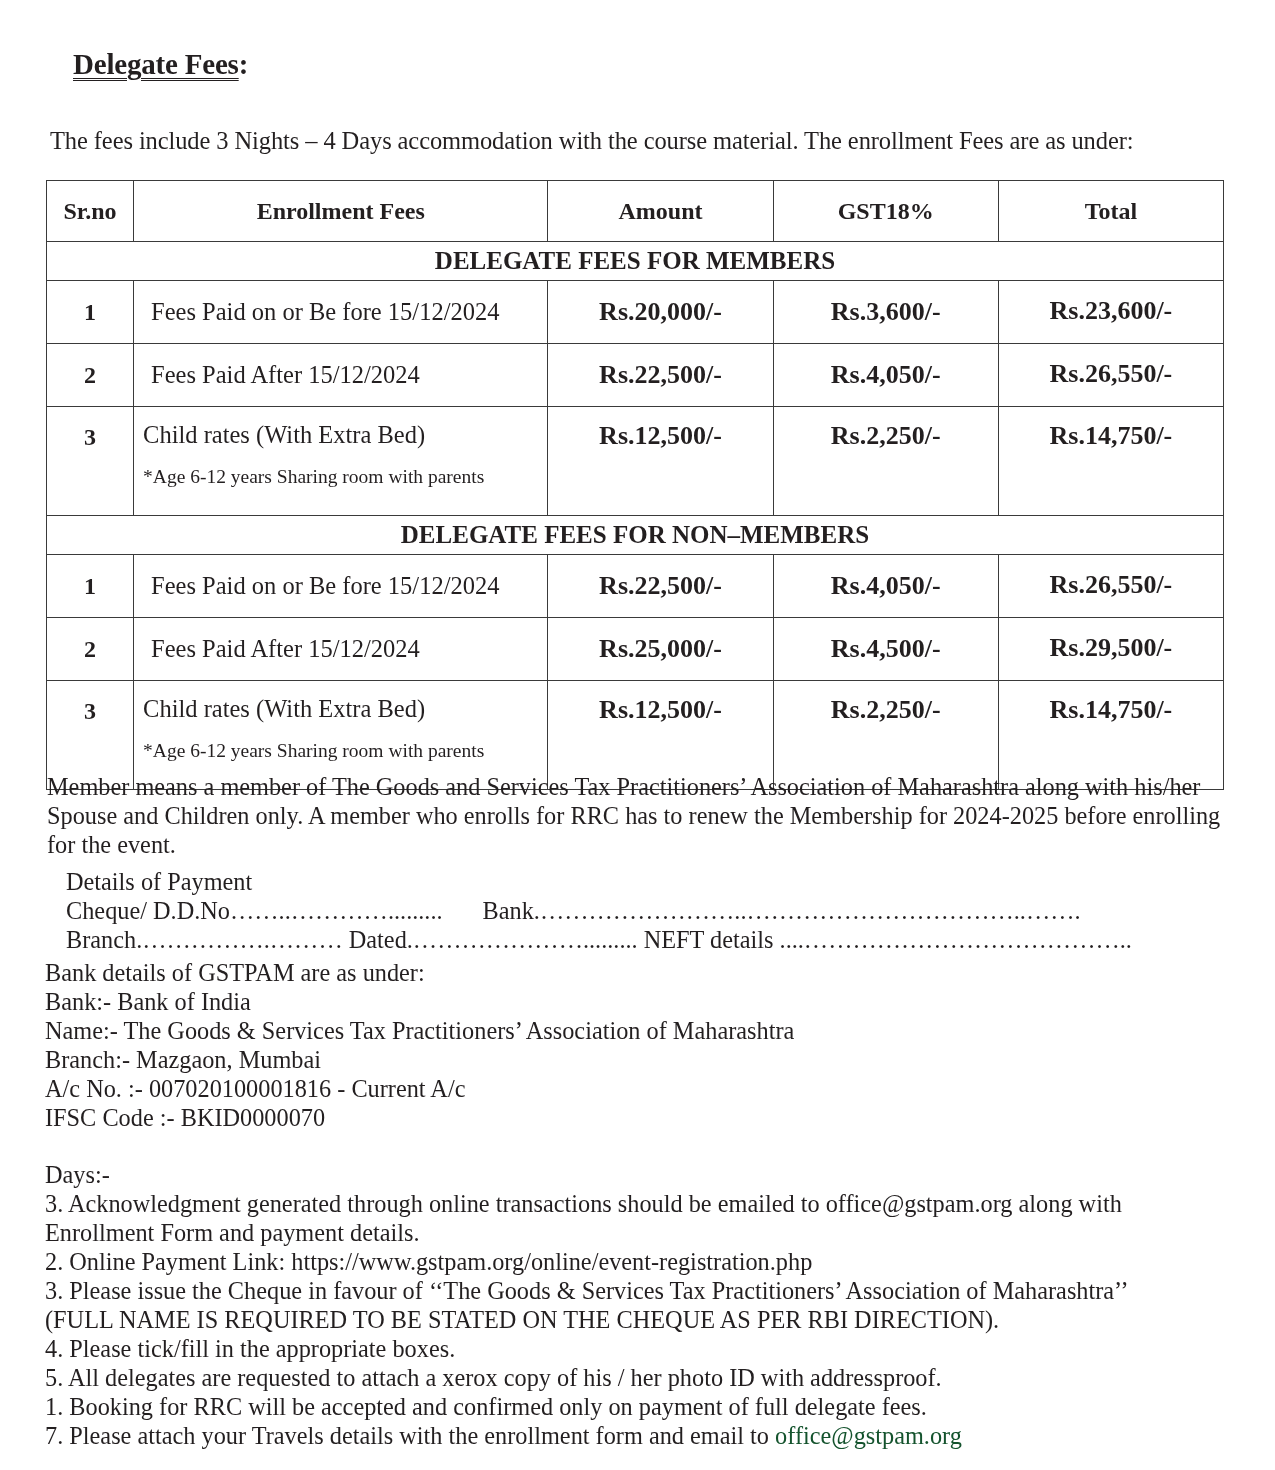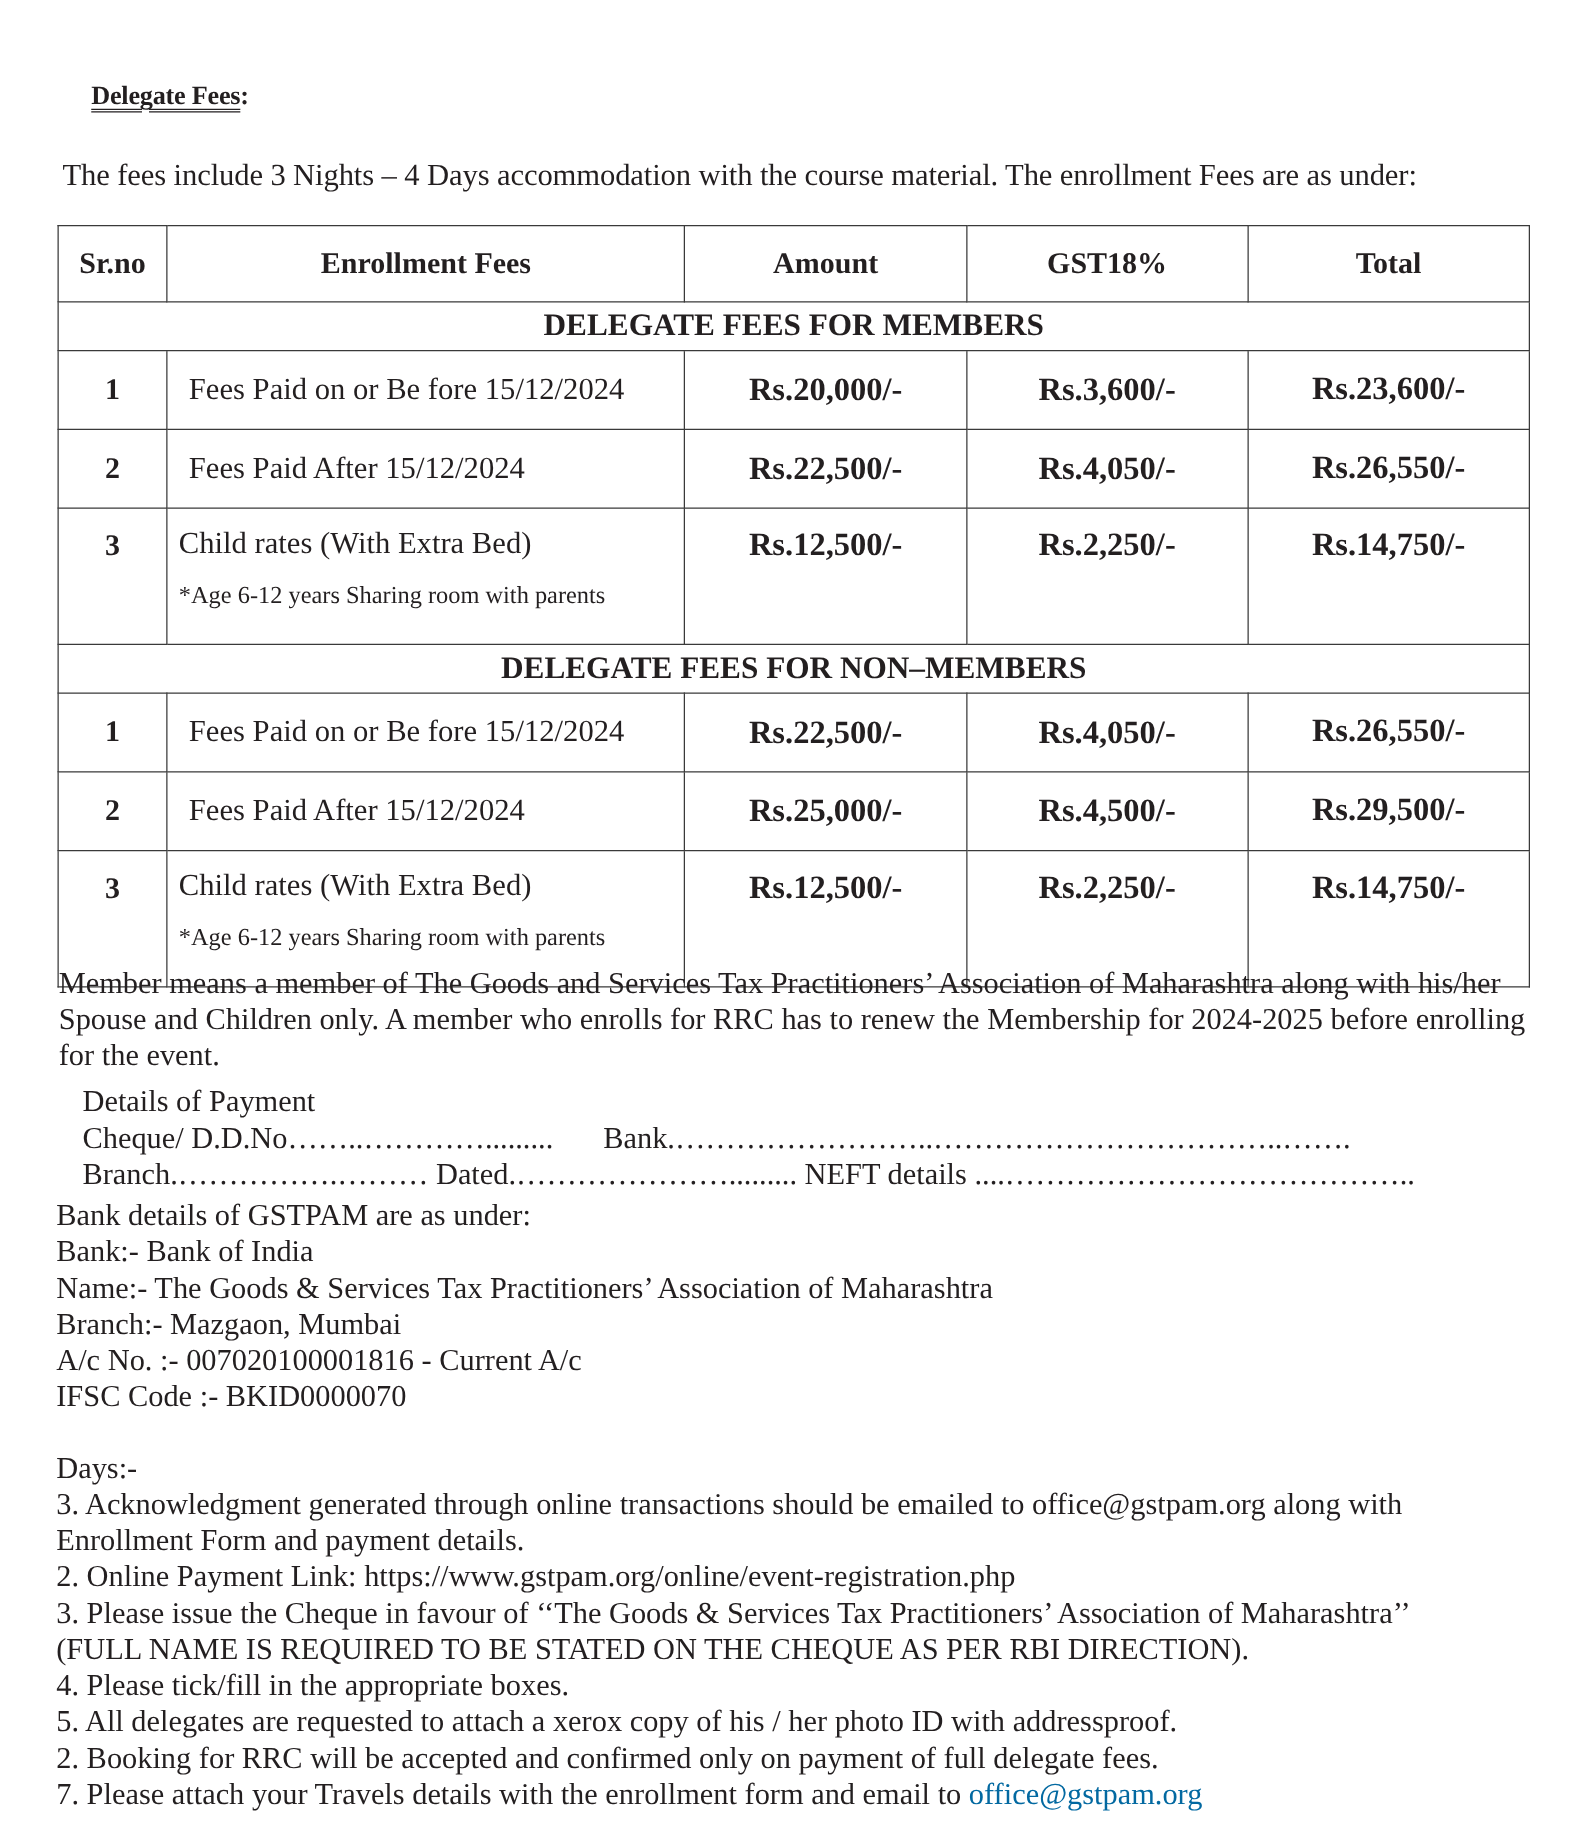--- a/index.html
+++ b/index.html
@@ -2,22 +2,22 @@
 <html><head>
 <meta charset="utf-8">
 <style>
   html, body { margin: 0; padding: 0; background: #ffffff; }
   body {
     width: 1275px; height: 1470px; position: relative; overflow: hidden;
     font-family: "Liberation Serif", "DejaVu Serif", serif;
     color: #231f20;
   }
   .heading {
-    position: absolute; left: 73px; top: 64px;
-    font-size: 21px; font-weight: bold; letter-spacing: -0.2px;
+    position: absolute; left: 73px; top: 48px;
+    font-size: 29px; font-weight: bold; letter-spacing: -0.2px;
   }
   .heading .u {
     text-decoration: underline; text-decoration-style: double;
     text-decoration-thickness: 1px; text-underline-offset: 4px;
   }
   .intro {
     position: absolute; left: 50px; top: 127px;
     font-size: 24.5px; white-space: nowrap; letter-spacing: -0.1px;
   }
   table.fees {
@@ -49,21 +49,21 @@
     font-size: 24.3px; line-height: 29px;
   }
   .block {
     position: absolute; left: 45px; font-size: 24.3px; line-height: 29px;
     white-space: nowrap;
   }
   .pay { top: 867px; margin-left: 21px; }
   .bank { top: 958px; }
   .notes { top: 1160px; }
   .line { display: block; }
-  .link { color: #0369a1; }
+  .link { color: #14532d; }
   .gap { display: inline-block; width: 40px; }
 </style>
 </head>
 <body>
 
 <div class="heading"><span class="u">Delegate Fees</span><span>:</span></div>
 
 <div class="intro">The fees include 3 Nights – 4 Days accommodation with the course material. The enrollment Fees are as under:</div>
 
 <table class="fees">
@@ -155,15 +155,15 @@
 
 <div class="block notes">
   <span class="line">Days:-</span>
   <span class="line">3. Acknowledgment generated through online transactions should be emailed to  office@gstpam.org along with</span>
   <span class="line">Enrollment Form and payment details.</span>
   <span class="line">2. Online Payment Link: https://www.gstpam.org/online/event-registration.php</span>
   <span class="line">3. Please issue the Cheque in favour of ‘‘The Goods &amp; Services Tax Practitioners’ Association of Maharashtra’’</span>
   <span class="line">(FULL NAME IS REQUIRED TO BE STATED ON THE  CHEQUE AS PER RBI DIRECTION).</span>
   <span class="line">4. Please tick/fill in the appropriate boxes.</span>
   <span class="line">5. All delegates are requested to attach a xerox copy of his / her photo ID with addressproof.</span>
-  <span class="line">2. Booking for RRC will be accepted and confirmed only on payment of full delegate fees.</span>
+  <span class="line">1. Booking for RRC will be accepted and confirmed only on payment of full delegate fees.</span>
   <span class="line"><span>7. Please attach your Travels details with the enrollment form and email to </span><span class="link">office@gstpam.org</span></span>
 </div>
 
 </body></html>

